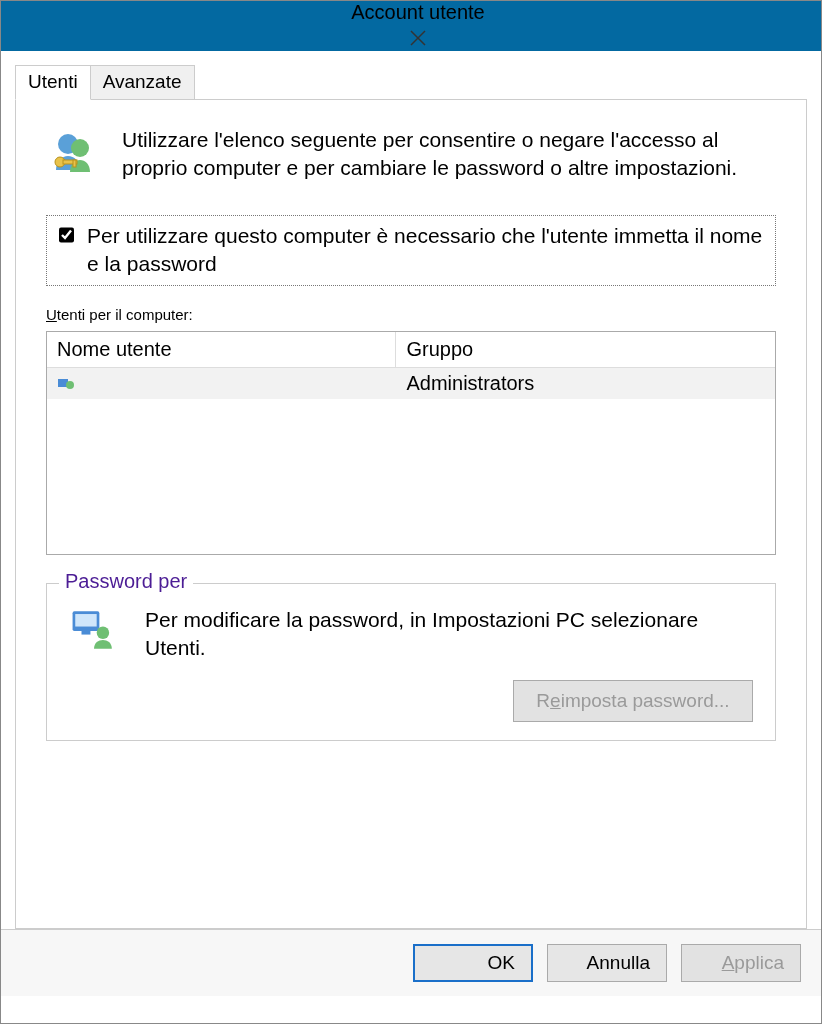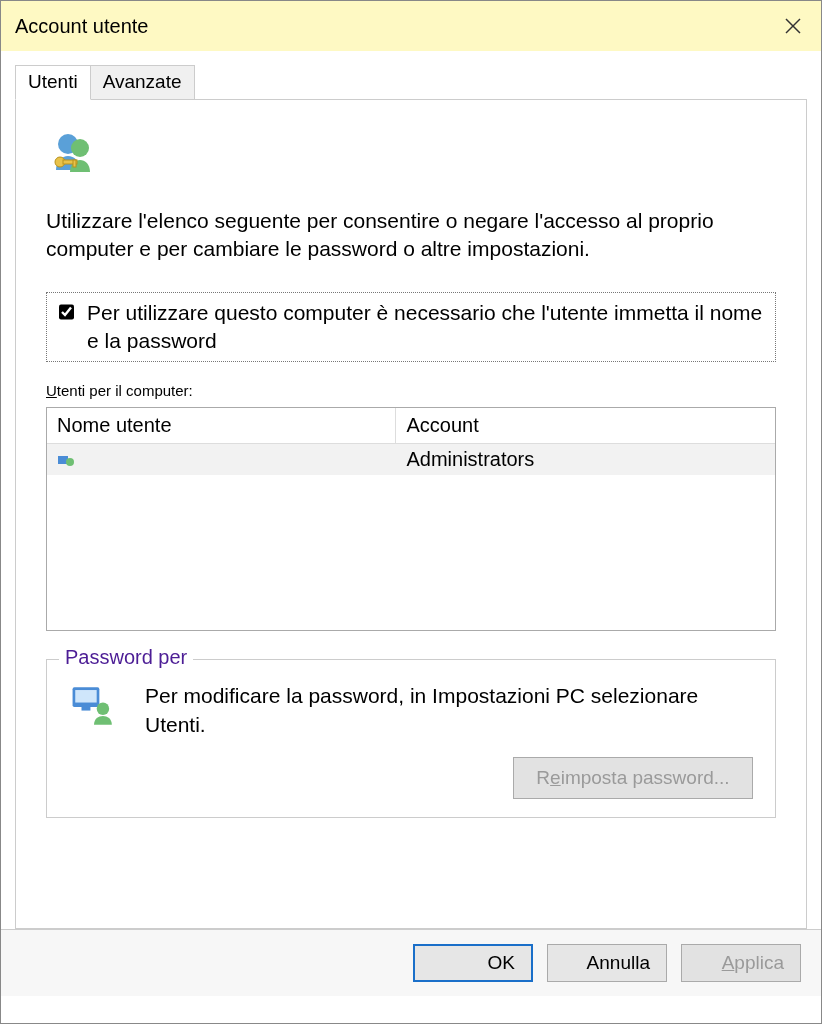--- a/index.html
+++ b/index.html
@@ -13,21 +13,22 @@
     height: 1024px;
     overflow: hidden;
     border: 1px solid #888;
   }
   .titlebar {
     display: flex;
     justify-content: space-between;
     align-items: center;
     height: 50px;
     padding: 0 0 0 14px;
-    background: #fef9c3;
+    background: #0369a1;
+    flex-direction: column;
   }
   .titlebar .title {
     font-size: 20px;
   }
   .close-btn {
     width: 56px;
     height: 50px;
     display: flex;
     align-items: center;
     justify-content: center;
@@ -65,21 +66,20 @@
     border: 1px solid #ccc;
     background: #fff;
     padding: 26px 30px 22px 30px;
     min-height: 830px;
   }
   .intro {
     display: flex;
     align-items: flex-start;
     gap: 20px;
     margin-bottom: 28px;
-    flex-direction: column;
   }
   .intro .icon-wrap {
     width: 56px;
     flex-shrink: 0;
   }
   .intro-text {
     font-size: 21px;
     line-height: 1.35;
   }
   .checkbox-row {
@@ -237,21 +237,21 @@
       <label>Per utilizzare questo computer è necessario che l'utente immetta il nome e la password</label>
     </div>
 
     <div class="list-label">
       <span class="u">U</span><span>tenti per il computer:</span>
     </div>
 
     <div class="listview">
       <div class="lv-header">
         <div class="col col-user">Nome utente</div>
-        <div class="col col-group">Account</div>
+        <div class="col col-group">Gruppo</div>
       </div>
       <div class="lv-row">
         <div class="cell col-user">
           <svg class="user-mini-icon" viewBox="0 0 18 16">
             <rect x="1" y="4" width="10" height="8" fill="#4a8cd6"></rect>
             <circle cx="13" cy="10" r="4" fill="#6fbf73"></circle>
           </svg>
           <span></span>
         </div>
         <div class="cell col-group">Administrators</div>

